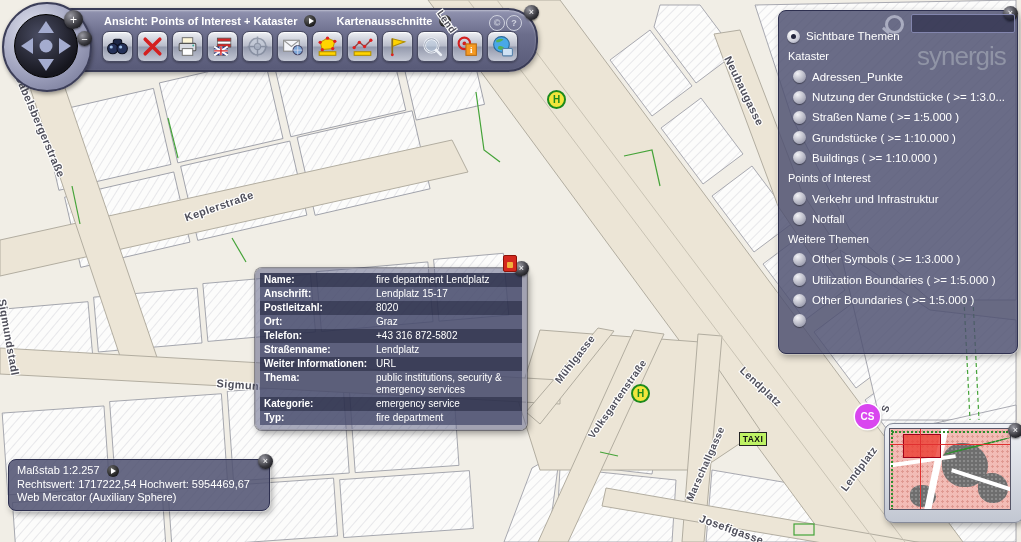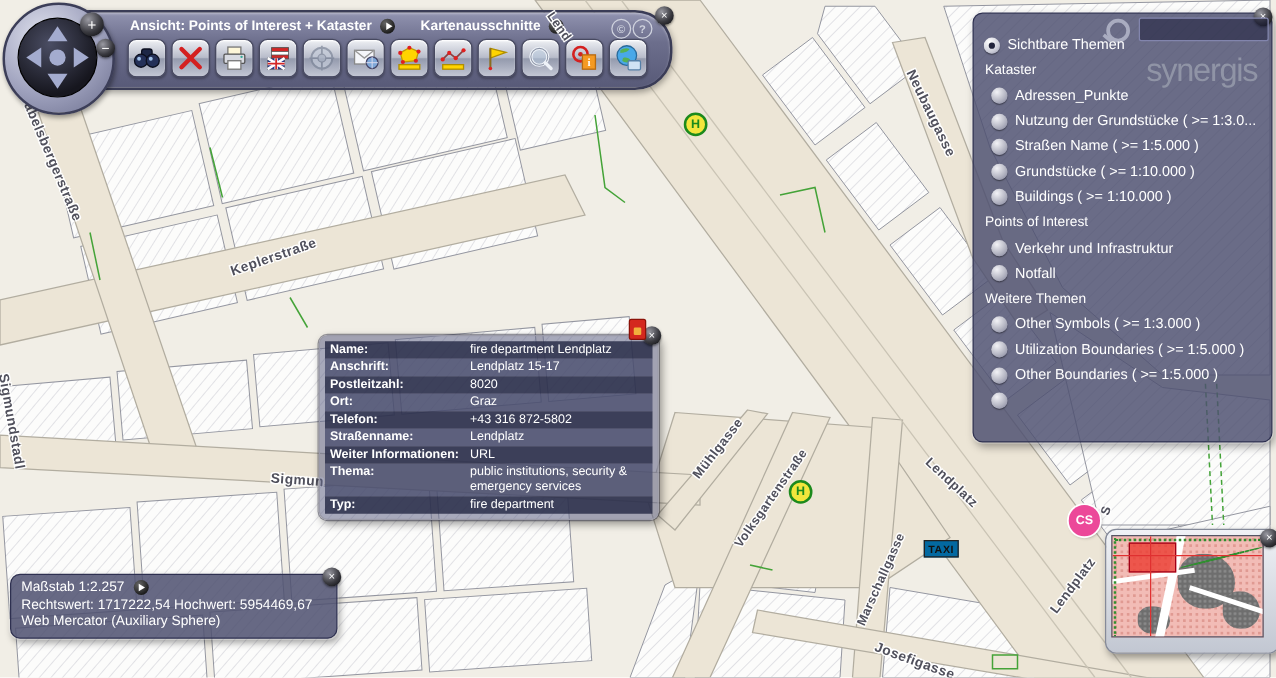--- a/index.html
+++ b/index.html
@@ -6,23 +6,23 @@
   .stage{position:relative;width:1021px;height:542px;overflow:hidden;
          font-family:"Liberation Sans",sans-serif;}
   
   .maplayer{position:absolute;inset:0;z-index:0;}
   .lbl{position:absolute;z-index:5;font-weight:bold;font-size:11px;color:#50505c;
        letter-spacing:.4px;white-space:nowrap;transform-origin:0 0;
        text-shadow:-1px -1px 0 #fff,1px -1px 0 #fff,-1px 1px 0 #fff,1px 1px 0 #fff,0 0 2px #fff;}
   .sym{position:absolute;z-index:6;display:flex;align-items:center;justify-content:center;}
   .bus{width:15px;height:15px;border-radius:50%;background:#f2e63c;border:2px solid #1c8a1c;
        color:#1c8a1c;font-weight:bold;font-size:10px;line-height:1;}
-  .taxi{width:26px;height:12px;background:#0369a1;border:1px solid #222;color:#111;
+  .taxi{width:26px;height:12px;background:#bef264;border:1px solid #222;color:#111;
         font-weight:bold;font-size:8.5px;letter-spacing:.5px;}
-  .cs{width:25px;height:25px;border-radius:50%;background:#ec4899;color:#fff;font-weight:bold;
+  .cs{width:25px;height:25px;border-radius:50%;background:#d946ef;color:#fff;font-weight:bold;
       font-size:10px;box-shadow:0 0 0 1.5px #fff,1px 1px 3px rgba(0,0,0,.4);}
   .fire{width:12px;height:15px;background:#d4281e;border:1px solid #8c1208;border-radius:2px;}
   .fire i{display:block;width:6px;height:6px;margin:2px auto 0;background:#f2b03c;border-radius:1px;}
   
   .sphere{position:absolute;border-radius:50%;color:#fff;display:flex;align-items:center;
           justify-content:center;background:radial-gradient(circle at 35% 30%,#9a9aa2,#3a3a40 55%,#050507);
           box-shadow:0 1px 2px rgba(0,0,0,.5);cursor:pointer;}
   .close{width:15px;height:15px;font-size:9px;line-height:1;}
   .arr{display:inline-flex;width:12px;height:12px;border-radius:50%;margin-left:7px;
        background:radial-gradient(circle at 35% 30%,#666,#000);align-items:center;justify-content:center;
@@ -465,20 +465,24 @@
       </div>
     <div class="irow">
         <span class="ilab">Weiter Informationen:</span>
         <span class="ival link">URL</span>
       </div>
     <div class="irow">
         <span class="ilab">Thema:</span>
         <span class="ival">public institutions, security &amp; emergency services</span>
       </div>
     <div class="irow">
+        <span class="ilab">Kategorie:</span>
+        <span class="ival">emergency service</span>
+      </div>
+    <div class="irow">
         <span class="ilab">Typ:</span>
         <span class="ival">fire department</span>
       </div>
     <div class="sphere close" style="right:-3px;top:-8px;">×</div>
   </div>
 
   <div class="status">
     <div class="sline"><span>Maßstab 1:2.257</span><span class="arr">
           <i></i>
         </span></div>

